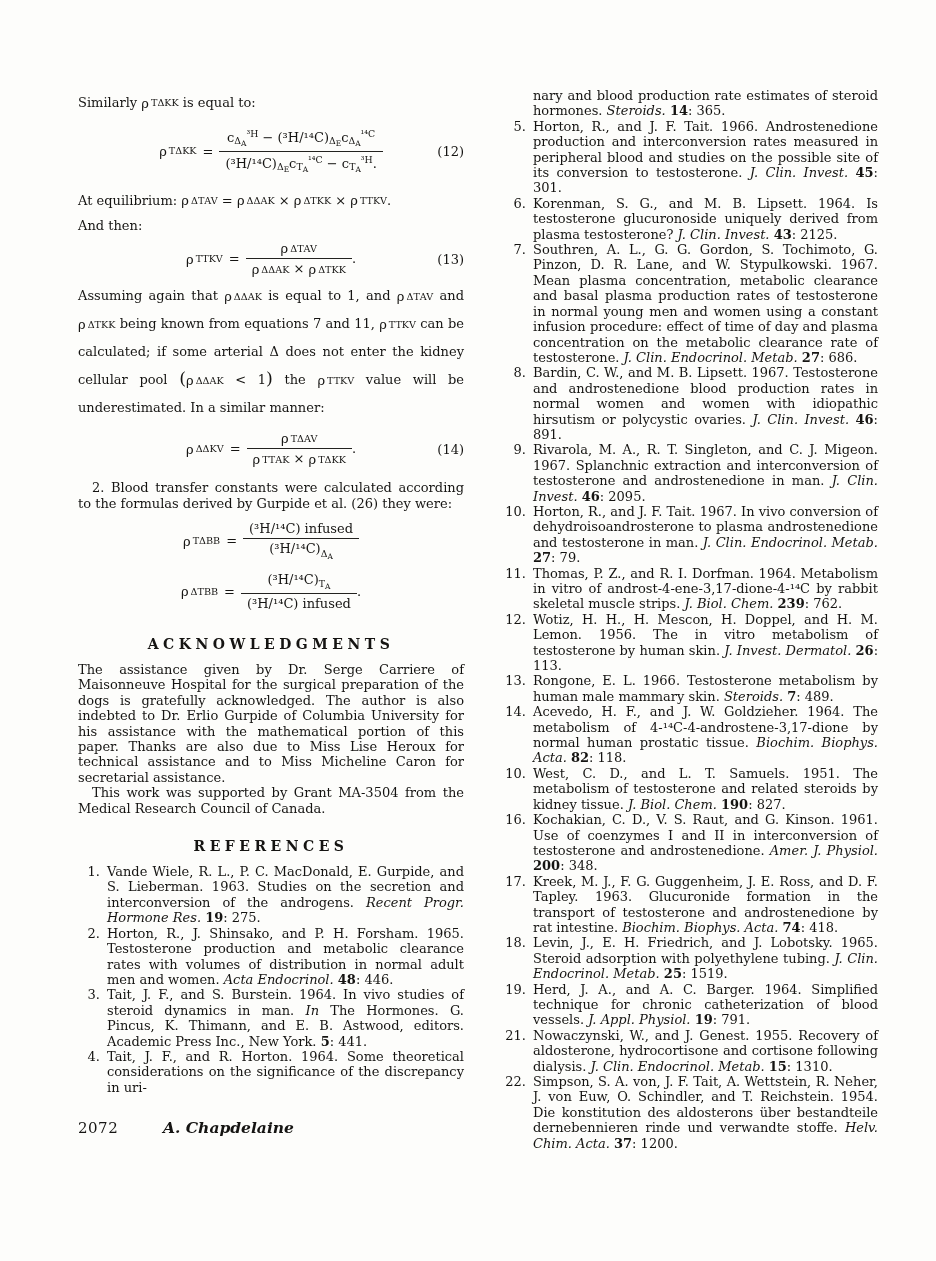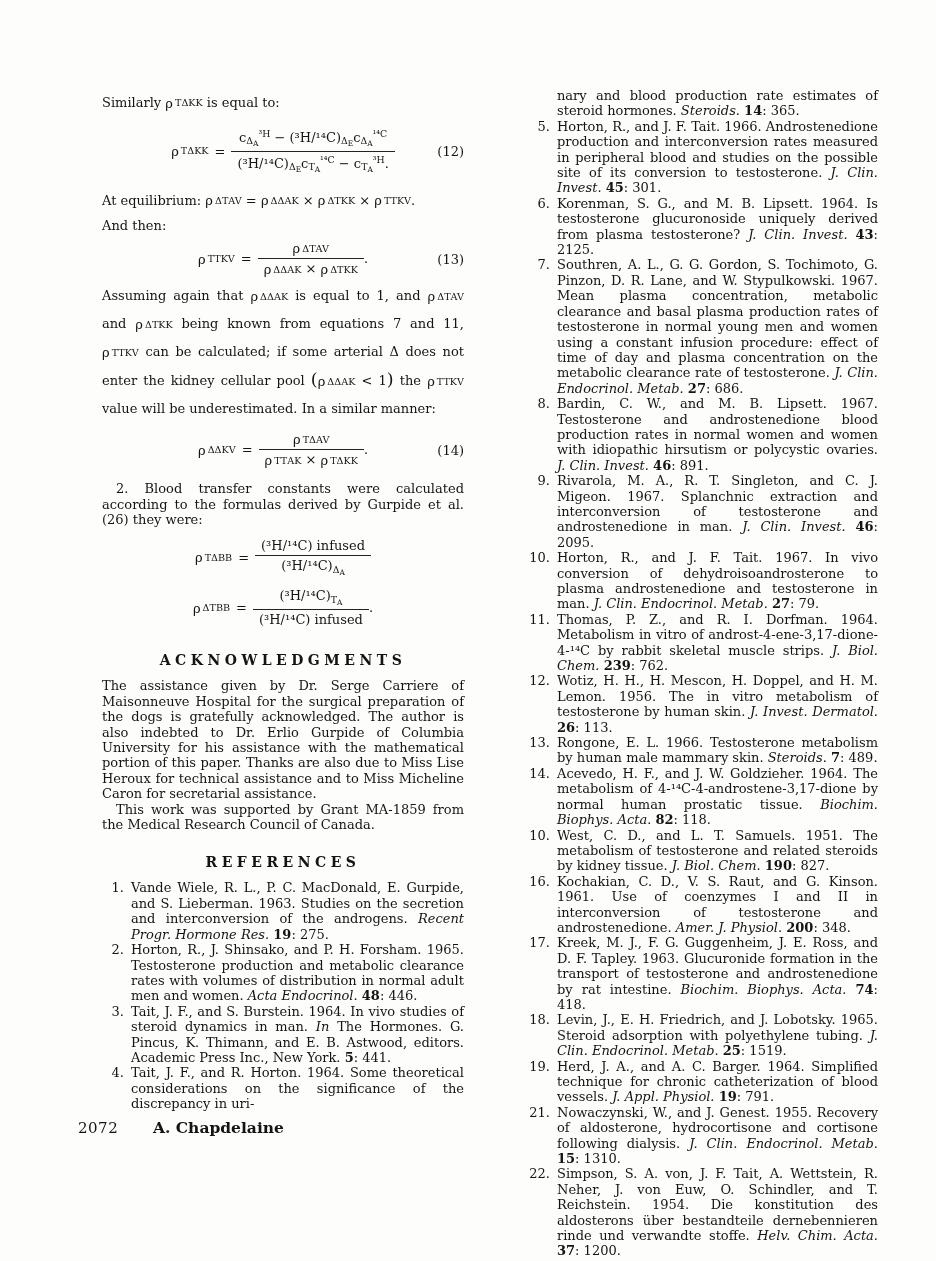--- a/index.html
+++ b/index.html
@@ -8,21 +8,21 @@
     width:936px;height:1261px;
     background:#fdfdfb;
     color:#151412;
     font-family:"DejaVu Serif","Liberation Serif",serif;
     font-size:13px;
     overflow:hidden;
     box-sizing:border-box;
     padding:88px 58px 0 78px;
   }
   .columns{display:grid;grid-template-columns:386px 374px;column-gap:40px;}
-  .col{min-width:0;margin-left:24px;}
+  .col{min-width:0;}
   p{margin:0;}
   .p{text-align:justify;line-height:15.4px;}
   .indent{text-indent:14px;}
   
   .rh{display:inline-flex;align-items:center;white-space:nowrap;vertical-align:middle;}
   .st{display:inline-flex;flex-direction:row;font-size:0.74em;line-height:1.05;margin-left:2px;text-align:left;}
   .st span{display:block;}
   
   .mline{line-height:30px;}
   .assume{text-align:justify;line-height:27px;}
@@ -52,21 +52,21 @@
   .m-bb{margin:9px 0;}
   
   .reflist{margin:0;padding:0;}
   .ref{display:grid;grid-template-columns:22px 1fr;column-gap:7px;line-height:15.4px;}
   .refnum{text-align:right;}
   .reftext{text-align:justify;min-width:0;}
   .cont{margin-left:29px;text-align:justify;line-height:15.4px;}
   
   .footer{position:absolute;left:78px;top:1118px;font-size:15px;}
   .pageno{letter-spacing:0.5px;}
-  .author{font-weight:bold;margin-left:30px;font-size:15.5px;}
+  .author{font-style:italic;font-weight:bold;margin-left:40px;font-size:15.5px;}
 </style>
 </head>
 <body>
 
 <div class="page">
   <div class="columns">
 
     <div class="col">
 
       <p class="mline m-intro">Similarly <span class="rh">ρ<span class="st">
@@ -201,21 +201,21 @@
           <span class="frac">
             <span class="fnum">(³H/¹⁴C)<span class="sb">T<span class="sb2">A</span></span></span>
             <span class="fden">(³H/¹⁴C) infused</span>
           </span>
           <span>.</span>
         </span>
       </div>
 
       <h2 class="h h-ack">ACKNOWLEDGMENTS</h2>
       <p class="p">The assistance given by Dr. Serge Carriere of Maisonneuve Hospital for the surgical preparation of the dogs is gratefully acknowledged. The author is also indebted to Dr. Erlio Gurpide of Columbia University for his assistance with the mathematical portion of this paper. Thanks are also due to Miss Lise Heroux for technical assistance and to Miss Micheline Caron for secretarial assistance.</p>
-      <p class="p indent">This work was supported by Grant MA-1859 from the Medical Research Council of Canada.</p>
+      <p class="p indent">This work was supported by Grant MA-3504 from the Medical Research Council of Canada.</p>
 
       <h2 class="h h-ref">REFERENCES</h2>
       <div class="reflist">
 
           <div class="ref">
             <span class="refnum">1.</span>
             <span class="reftext">Vande Wiele, R. L., P. C. MacDonald, E. Gurpide, and S. Lieberman. 1963. Studies on the secretion and interconversion of the androgens. <i>Recent Progr. Hormone Res.</i> <b>19</b>: 275.</span>
           </div>
 
           <div class="ref">

